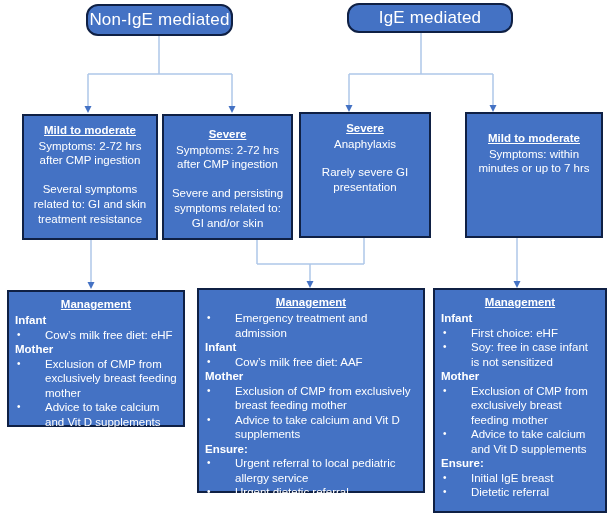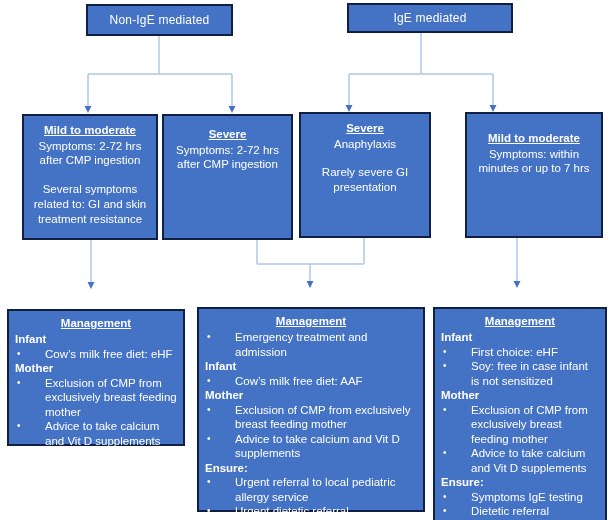--- a/index.html
+++ b/index.html
@@ -6,28 +6,28 @@
   .stage{
     position:relative;width:610px;height:520px;background:#ffffff;overflow:hidden;
     font-family:"Liberation Sans", sans-serif;
   }
   .box{
     position:absolute;box-sizing:border-box;
     background:#4472C4;border:2.5px solid #0f2044;color:#ffffff;
   }
   .topbox{
     display:flex;align-items:center;justify-content:center;
-    font-size:12px;letter-spacing:.2px;border-width:2px;
+    font-size:17px;letter-spacing:.2px;border-width:2px;border-radius:12px;
   }
   .cbox{padding:7px 4px 4px 4px;text-align:center;font-size:11.5px;line-height:1.28;}
   .cbox.padtop{padding-top:17px;}
   .ctitle{font-weight:bold;text-decoration:underline;margin-bottom:1px;}
   .cpara{margin:0;}
   .cpara.gap{margin-top:14px;}
-  .mbox{padding:5px 6px 4px 6px;font-size:11.5px;line-height:1.26;text-align:left;margin-top:19px;}
+  .mbox{padding:5px 6px 4px 6px;font-size:11.5px;line-height:1.26;text-align:left;}
   .mtitle{font-weight:bold;text-decoration:underline;text-align:center;margin-bottom:2px;}
   .mhead{font-weight:bold;}
   .mbullet{display:flex;align-items:flex-start;}
   .mbullet .dot{flex:0 0 12px;padding-left:2px;font-size:10px;line-height:1.45;}
   .mbullet .btxt{flex:1;padding-left:16px;}
   svg.connectors{position:absolute;left:0;top:0;pointer-events:none;}
 </style>
 </head>
 <body>
 
@@ -61,20 +61,21 @@
 
   <div class="box cbox" style="left:22px;top:114px;width:136px;height:126px;">
     <div class="ctitle">Mild to moderate</div>
     <div class="cpara">Symptoms: 2-72 hrs after CMP ingestion</div>
     <div class="cpara gap">Several symptoms related to: GI and skin treatment resistance</div>
   </div>
 
   <div class="box cbox" style="left:162px;top:114px;width:131px;height:126px;">
     <div class="ctitle" style="margin-top:4px;">Severe</div>
     <div class="cpara">Symptoms: 2-72 hrs after CMP ingestion</div>
+    <div class="cpara gap">Severe and persisting symptoms related to: GI and/or skin</div>
   </div>
 
   <div class="box cbox" style="left:299px;top:112px;width:132px;height:126px;">
     <div class="ctitle">Severe</div>
     <div class="cpara">Anaphylaxis</div>
     <div class="cpara gap">Rarely severe GI presentation</div>
   </div>
 
   <div class="box cbox padtop" style="left:465px;top:112px;width:138px;height:126px;">
     <div class="ctitle">Mild to moderate</div>
@@ -146,21 +147,21 @@
       <span class="dot">•</span>
       <span class="btxt">Exclusion of CMP from exclusively breast feeding mother</span>
     </div>
     <div class="mbullet">
       <span class="dot">•</span>
       <span class="btxt">Advice to take calcium and Vit D supplements</span>
     </div>
     <div class="mhead">Ensure:</div>
     <div class="mbullet">
       <span class="dot">•</span>
-      <span class="btxt">Symptoms IgE testing</span>
+      <span class="btxt">Initial IgE breast</span>
     </div>
     <div class="mbullet">
       <span class="dot">•</span>
       <span class="btxt">Dietetic referral</span>
     </div>
   </div>
 
 </div>
 
 </body></html>

